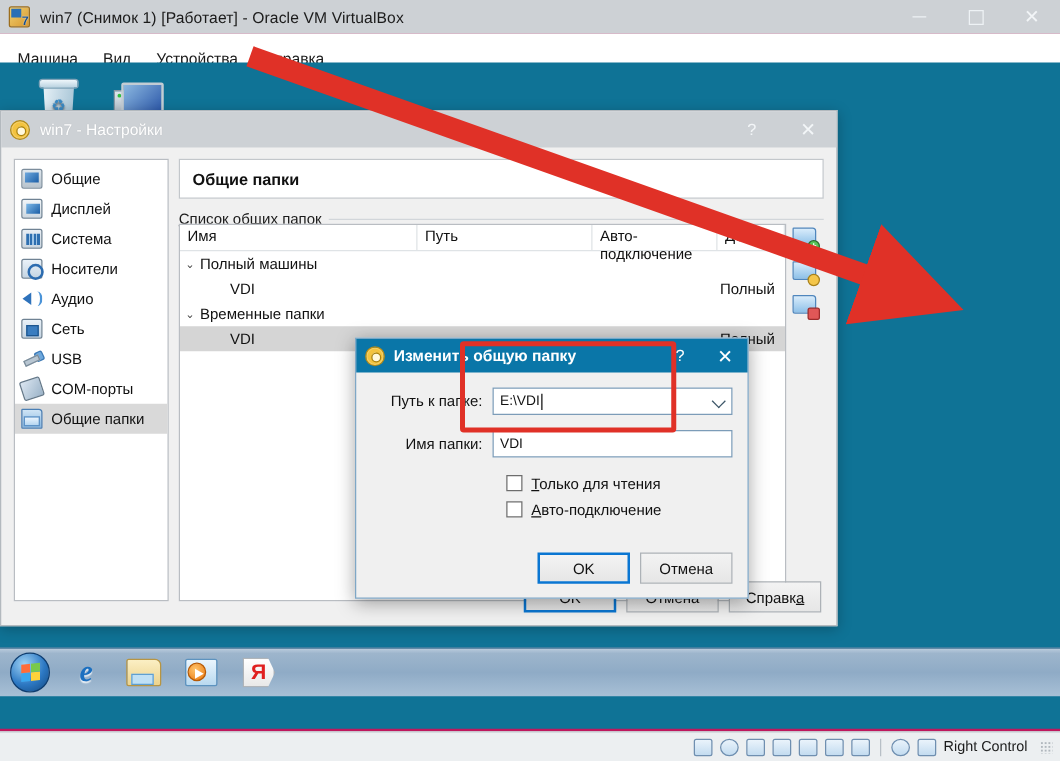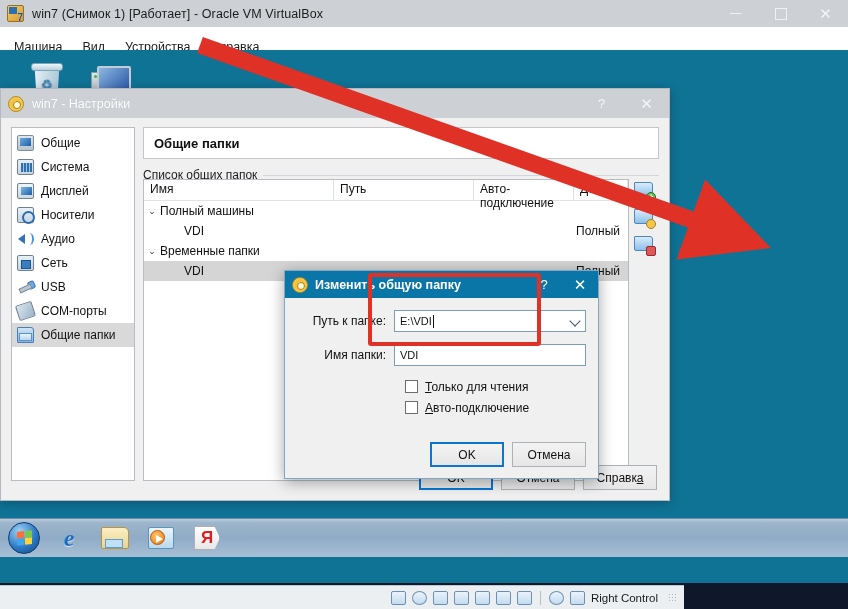--- a/index.html
+++ b/index.html
@@ -4,21 +4,22 @@
 <style>
   * { box-sizing: border-box; margin: 0; padding: 0; }
   html, body {
     width: 848px; height: 609px;
     overflow: hidden;
     font-family: "Liberation Sans", sans-serif;
   }
   #root {
     position: relative;
     width: 848px; height: 609px;
-    background: #0f172a;
+    background: #be185d;
+    border-radius: 14px;
   }
 
   
   .vbox-titlebar {
     position: absolute; left: 0; top: 0; width: 848px; height: 27px;
     background: #cdd1d5;
     display: flex; align-items: center;
   }
   .vbox-icon {
     width: 17px; height: 17px; margin-left: 7px; margin-right: 8px;
@@ -420,21 +421,21 @@
     position: absolute; right: 0; top: 0; height: 39px; display: flex; align-items: center;
     padding-right: 6px; gap: 7px;
   }
   .tray-text { font-size: 11.5px; color: #0f3252; }
   .tray-ic { width: 17px; height: 16px; position: relative; }
   .tray-up { font-size: 9px; color: #16456e; }
   .clock { text-align: center; font-size: 11px; color: #0f2f4e; line-height: 14px; padding-left: 6px; }
 
   
   .vbox-statusbar {
-    position: absolute; left: 0; bottom: 0; width: 684px; height: 24px;
+    position: absolute; left: 0; bottom: 0; width: 848px; height: 24px;
     background: #eceff1; border-top: 1px solid #c2c8cd;
     display: flex; align-items: center; justify-content: flex-end; padding-right: 6px; gap: 6px;
   }
   .sb-ic { width: 15px; height: 14px; border: 1px solid #6f8fb0; background: linear-gradient(180deg,#eaf3fb,#c3dcf0); border-radius: 2px; }
   .sb-sep { width: 1px; height: 14px; background: #b7bfc6; margin: 0 2px; }
   .sb-text { font-size: 11.5px; color: #1b1b1b; }
   .sb-grip { width: 10px; height: 10px; margin-left: 4px;
     background-image: radial-gradient(#b0b7bd 1px, transparent 1px);
     background-size: 3px 3px; }
 </style>
@@ -563,26 +564,26 @@
           <div class="sd-wb close">✕</div>
         </div>
       </div>
 
       <div class="sd-sidebar">
         <div class="side-item">
           <span class="side-ic ic-general"></span>
           <span>Общие</span>
         </div>
         <div class="side-item">
+          <span class="side-ic ic-display"></span>
+          <span>Дисплей</span>
+        </div>
+        <div class="side-item">
           <span class="side-ic ic-system"></span>
           <span>Система</span>
-        </div>
-        <div class="side-item">
-          <span class="side-ic ic-display"></span>
-          <span>Дисплей</span>
         </div>
         <div class="side-item">
           <span class="side-ic ic-media"></span>
           <span>Носители</span>
         </div>
         <div class="side-item">
           <span class="side-ic ic-audio"></span>
           <span>Аудио</span>
         </div>
         <div class="side-item">

